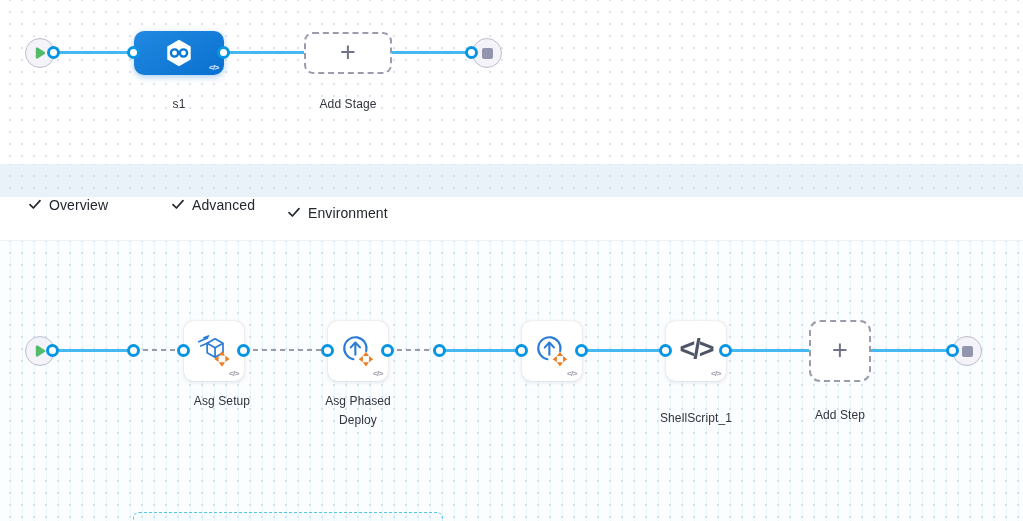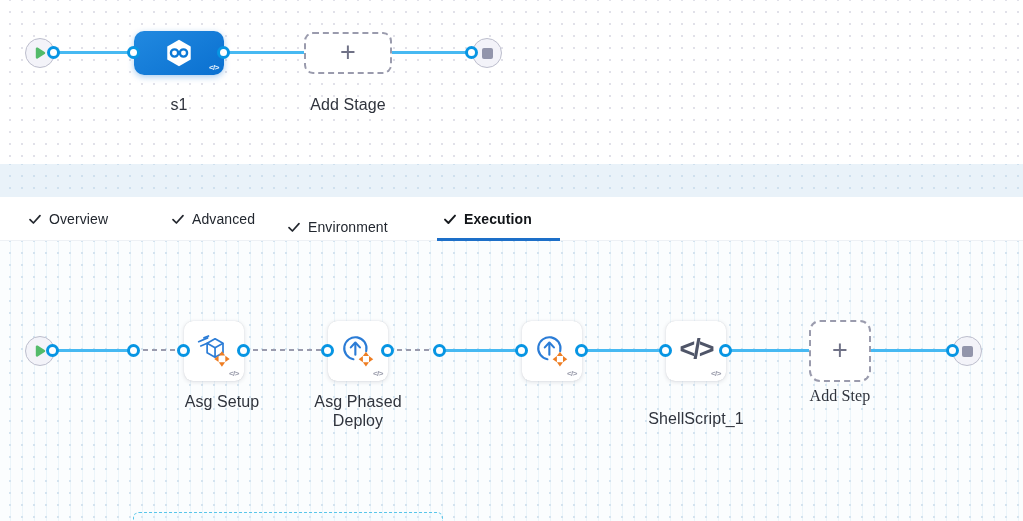--- a/index.html
+++ b/index.html
@@ -40,21 +40,21 @@
   }
   .stop-square{width:11px;height:11px;background:#9295ab;border-radius:2px;}
   .port{
     position:absolute;width:13px;height:13px;border-radius:50%;
     background:#ffffff;border:3px solid #0795e3;box-sizing:border-box;z-index:5;
   }
   .line{position:absolute;height:3px;background:#47b9f2;top:0;}
   .dline{position:absolute;height:2px;
     background-image:repeating-linear-gradient(90deg,#9a9bad 0 5px,transparent 5px 9px);}
   .node-label{
-    position:absolute;font-size:16px;line-height:19px;color:#30343d;
+    position:absolute;font-size:12px;line-height:19px;color:#30343d;
     text-align:center;letter-spacing:.1px;
   }
 
   
   .stage-node{
     position:absolute;left:134px;top:31px;width:90px;height:44px;border-radius:10px;
     background:linear-gradient(150deg,#2189e0 0%,#0a70d0 100%);
     box-shadow:0 2px 6px rgba(11,112,208,.35);
     display:flex;align-items:center;justify-content:center;
   }
@@ -77,21 +77,21 @@
   .shell-glyph{font-size:27px;font-weight:700;color:#4f5568;letter-spacing:-2px;margin-top:-4px;}
 
   
   .group-box{
     position:absolute;left:133px;top:271px;width:310px;height:211px;box-sizing:border-box;
     border:1.5px dashed #58c6ea;border-radius:6px;background:rgba(235,248,253,.18);
   }
 
   
   .tab{
-    position:absolute;top:0;height:44px;display:flex;align-items:center;gap:7px;
+    position:absolute;top:0;height:44px;display:flex;gap:7px;
     padding:0 28px 0 6px;cursor:pointer;box-sizing:border-box;
   }
   .tab .tab-label{font-size:14px;color:#22272f;letter-spacing:.1px;}
   .tab.active .tab-label{font-weight:700;color:#121519;}
   .tab.active::after{
     content:"";position:absolute;left:0;right:0;bottom:0;height:3px;background:#1d6fc8;
   }
   .check-icon{display:block;}
 </style>
 </head>
@@ -149,26 +149,20 @@
       <svg class="check-icon" width="14" height="14" viewBox="0 0 14 14">
           <path d="M2 7.6 L5.4 11 L12 3.6" fill="none" stroke="#23272e" stroke-width="1.7" stroke-linecap="round" stroke-linejoin="round"></path>
         </svg>
       <span class="tab-label">Advanced</span>
     </div>
     <div class="tab" style="left:281px;margin-top:8px;">
       <svg class="check-icon" width="14" height="14" viewBox="0 0 14 14">
           <path d="M2 7.6 L5.4 11 L12 3.6" fill="none" stroke="#23272e" stroke-width="1.7" stroke-linecap="round" stroke-linejoin="round"></path>
         </svg>
       <span class="tab-label">Environment</span>
-    </div>
-    <div class="tab active" style="left:437px;">
-      <svg class="check-icon" width="14" height="14" viewBox="0 0 14 14">
-          <path d="M2 7.6 L5.4 11 L12 3.6" fill="none" stroke="#16191e" stroke-width="1.9" stroke-linecap="round" stroke-linejoin="round"></path>
-        </svg>
-      <span class="tab-label">Execution</span>
     </div>
   </nav>
 
   <section class="exec-canvas">
 
     <div class="group-box">
       
     </div>
 
     <div class="term-node" style="left:25px;top:95px;">
@@ -260,21 +254,21 @@
     </div>
     <div class="port" style="left:659px;top:103px;"></div>
     <div class="port" style="left:719px;top:103px;"></div>
     <div class="node-label" style="left:636px;top:168px;width:120px;">ShellScript_1</div>
 
     <div class="line" style="left:726px;top:108px;width:83px;"></div>
 
     <div class="add-box" style="left:809px;top:79px;width:62px;height:62px;border-radius:11px;">
       <span class="plus-glyph">+</span>
     </div>
-    <div class="node-label" style="left:780px;top:145px;width:120px;font-family:Liberation Serif, serif;">Add Step</div>
+    <div class="node-label" style="left:780px;top:165px;width:120px;">Add Step</div>
 
     <div class="line" style="left:871px;top:108px;width:82px;"></div>
     <div class="port" style="left:946px;top:103px;"></div>
     <div class="term-node" style="left:952px;top:95px;">
       <div class="stop-square"></div>
     </div>
   </section>
 
 </div>
 

